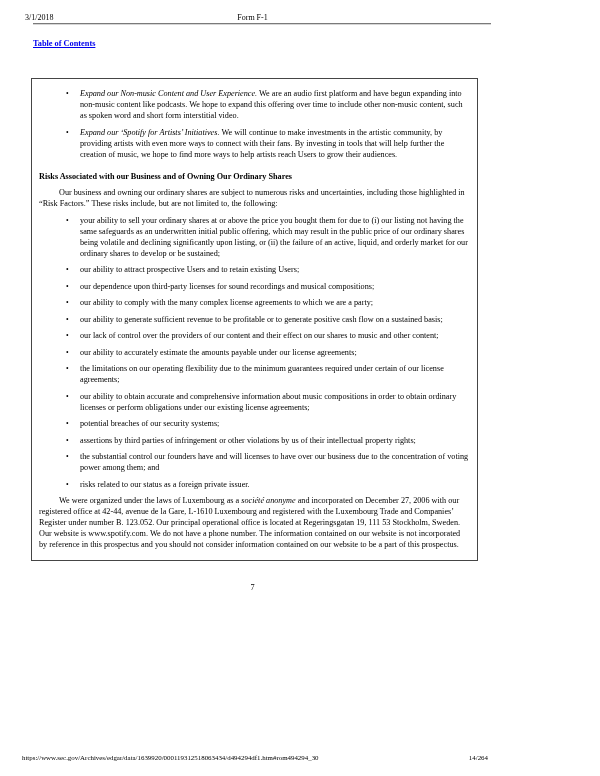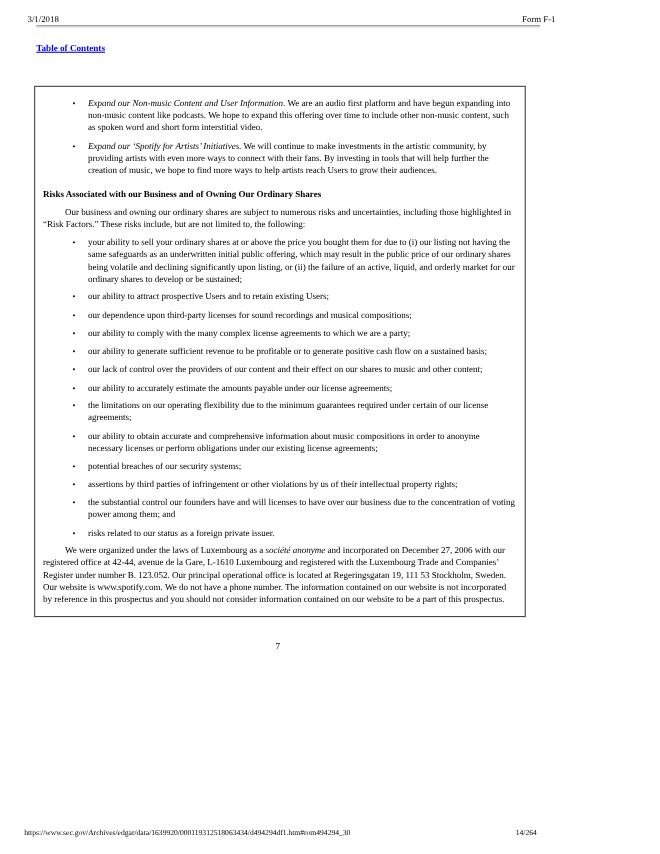--- a/index.html
+++ b/index.html
@@ -8,21 +8,21 @@
     width: 600px; height: 776px;
     font-family: "Liberation Serif", "DejaVu Serif", serif;
     font-size: 8.2px; line-height: 11px; color: #000;
     position: relative; overflow: hidden;
   }
   .page { position: relative; width: 505px; height: 776px; }
 
   
   .page-header { position: relative; padding-top: 12px; height: 22px; font-size: 8px; }
   .print-date { position: absolute; left: 25px; top: 12px; }
-  .doc-title { display: block; text-align: right; }
+  .doc-title { display: block; text-align: center; }
   .header-rule {
     margin: 1px 14px 0 33px; height: 2px;
     border-top: 1px solid #7a7a7a; border-bottom: 1px solid #d6d6d6;
   }
 
   
   .toc-link {
     display: inline-block; margin: 13px 0 17px 33px;
     font-weight: bold; text-decoration: underline; cursor: pointer;
     font-size: 8.3px;
@@ -65,21 +65,21 @@
   <div class="header-rule"></div>
 
   <a class="toc-link" style="color: rgb(0, 0, 238);">Table of Contents</a>
 
   <div class="content-box">
 
     <div>
 
         <div class="bullet-row">
           <span class="bullet-marker">•</span>
-          <span class="bullet-text"><span class="lead-italic">Expand our Non-music Content and User Information.</span><span> We are an audio first platform and have begun expanding into non-music content like podcasts. We hope to expand this offering over time to include other non-music content, such as spoken word and short form interstitial video.</span></span>
+          <span class="bullet-text"><span class="lead-italic">Expand our Non-music Content and User Experience.</span><span> We are an audio first platform and have begun expanding into non-music content like podcasts. We hope to expand this offering over time to include other non-music content, such as spoken word and short form interstitial video.</span></span>
         </div>
 
         <div class="bullet-row">
           <span class="bullet-marker">•</span>
           <span class="bullet-text"><span class="lead-italic">Expand our ‘Spotify for Artists’ Initiatives.</span><span> We will continue to make investments in the artistic community, by providing artists with even more ways to connect with their fans. By investing in tools that will help further the creation of music, we hope to find more ways to help artists reach Users to grow their audiences.</span></span>
         </div>
       </div>
 
     <div class="section-heading">Risks Associated with our Business and of Owning Our Ordinary Shares</div>
 
@@ -122,21 +122,21 @@
           <span class="bullet-text">our ability to accurately estimate the amounts payable under our license agreements;</span>
         </div>
 
         <div class="bullet-row">
           <span class="bullet-marker">•</span>
           <span class="bullet-text">the limitations on our operating flexibility due to the minimum guarantees required under certain of our license agreements;</span>
         </div>
 
         <div class="bullet-row">
           <span class="bullet-marker">•</span>
-          <span class="bullet-text">our ability to obtain accurate and comprehensive information about music compositions in order to anonyme necessary licenses or perform obligations under our existing license agreements;</span>
+          <span class="bullet-text">our ability to obtain accurate and comprehensive information about music compositions in order to obtain ordinary licenses or perform obligations under our existing license agreements;</span>
         </div>
 
         <div class="bullet-row">
           <span class="bullet-marker">•</span>
           <span class="bullet-text">potential breaches of our security systems;</span>
         </div>
 
         <div class="bullet-row">
           <span class="bullet-marker">•</span>
           <span class="bullet-text">assertions by third parties of infringement or other violations by us of their intellectual property rights;</span>

